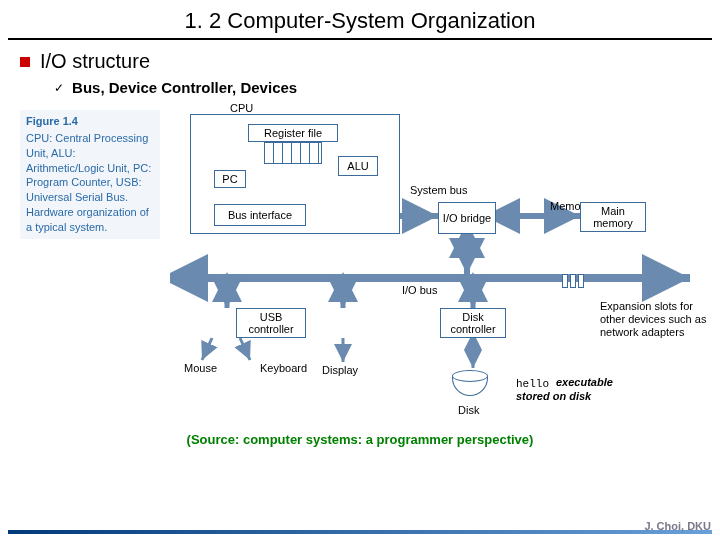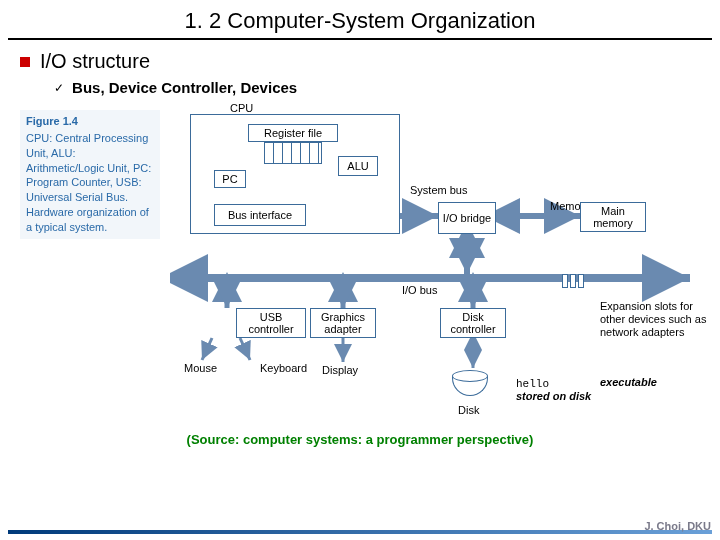--- a/index.html
+++ b/index.html
@@ -33,21 +33,21 @@
   .diskctrl { left: 270px; top: 202px; width: 66px; height: 30px; text-align: center; }
   .label { position: absolute; font-size: 11px; color: #000; }
   .sysbus { left: 240px; top: 78px; }
   .membus { left: 354px; top: 94px; margin-left: 26px; }
   .iobuslbl { left: 232px; top: 178px; }
   .mouse { left: 14px; top: 256px; }
   .keyboard { left: 56px; top: 256px; padding-left: 34px; }
   .display { left: 152px; top: 258px; }
   .disklbl { left: 288px; top: 298px; }
   .hello { left: 346px; top: 272px; font-family: "Courier New", monospace; font-size: 11px; }
-  .hello-exec { left: 386px; top: 270px; font-size: 11px; font-style: italic; font-weight: bold; margin-left: 44px; }
+  .hello-exec { left: 386px; top: 270px; font-size: 11px; font-style: italic; font-weight: bold; }
   .stored { left: 346px; top: 284px; font-size: 11px; font-style: italic; font-weight: bold; }
   .expansion { left: 430px; top: 194px; width: 110px; font-size: 11px; line-height: 1.2; }
   .disk-cyl { position: absolute; left: 282px; top: 264px; width: 36px; height: 28px; }
   .disk-cyl .top { position: absolute; top: 0; left: 0; width: 36px; height: 12px; border: 1px solid #3b6b9a; border-radius: 50%; background: #fff; z-index: 2; }
   .disk-cyl .body { position: absolute; top: 6px; left: 0; width: 36px; height: 20px; border: 1px solid #3b6b9a; border-top: none; border-radius: 0 0 18px 18px; background: #fff; }
   .source { text-align: center; color: #008000; font-weight: bold; font-size: 13px; margin-top: 6px; }
   .footer { position: absolute; bottom: 6px; left: 0; right: 0; }
   .footer-bar { height: 4px; background: linear-gradient(to right, #003a7a, #6aa0d8); margin: 0 8px; }
   .page-num { text-align: center; font-size: 12px; margin-top: 2px; }
   .author { position: absolute; right: 9px; bottom: 8px; color: #7a7a8a; font-size: 11px; font-weight: bold; }
@@ -122,21 +122,20 @@
     <div class="label membus">Memory bus</div>
     <div class="box iobridge">I/O bridge</div>
     <div class="box mainmem">Main memory</div>
     <div class="label iobuslbl">I/O bus</div>
     <div class="slots">
       <div class="slot"></div>
         <div class="slot"></div>
         <div class="slot"></div>
     </div>
     <div class="box usb">USB controller</div>
-    <div class="box graphics">Graphics adapter</div>
     <div class="box diskctrl">Disk controller</div>
     <div class="label mouse">Mouse</div>
     <div class="label keyboard">Keyboard</div>
     <div class="label display">Display</div>
     <div class="disk-cyl">
       <div class="top"></div>
         <div class="body"></div>
     </div>
     <div class="label disklbl">Disk</div>
     <div class="label hello">hello</div>

